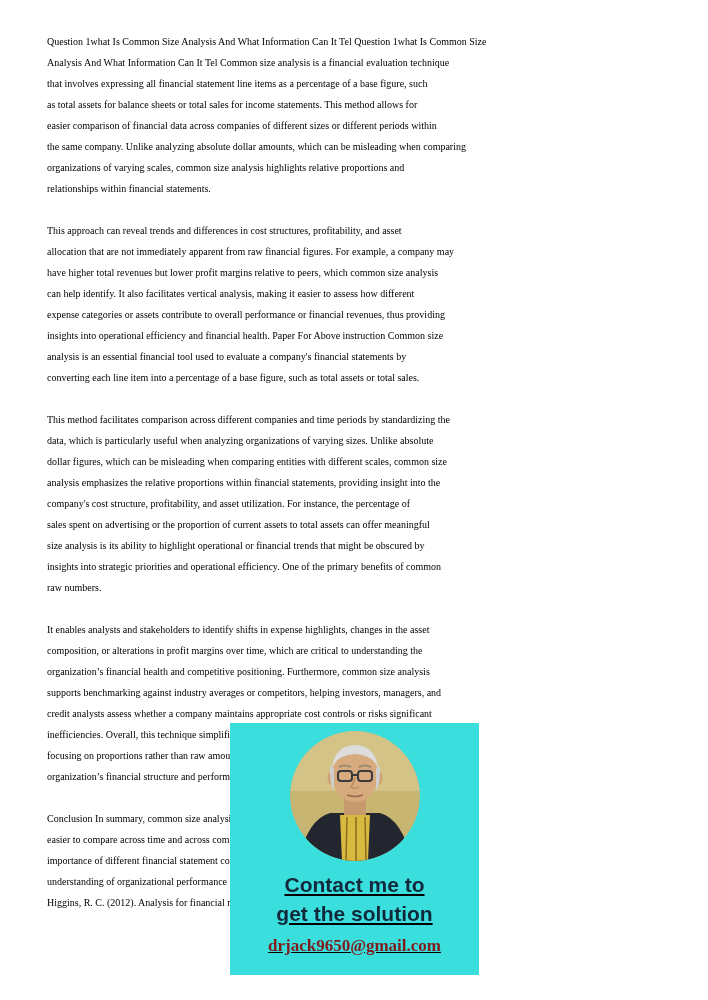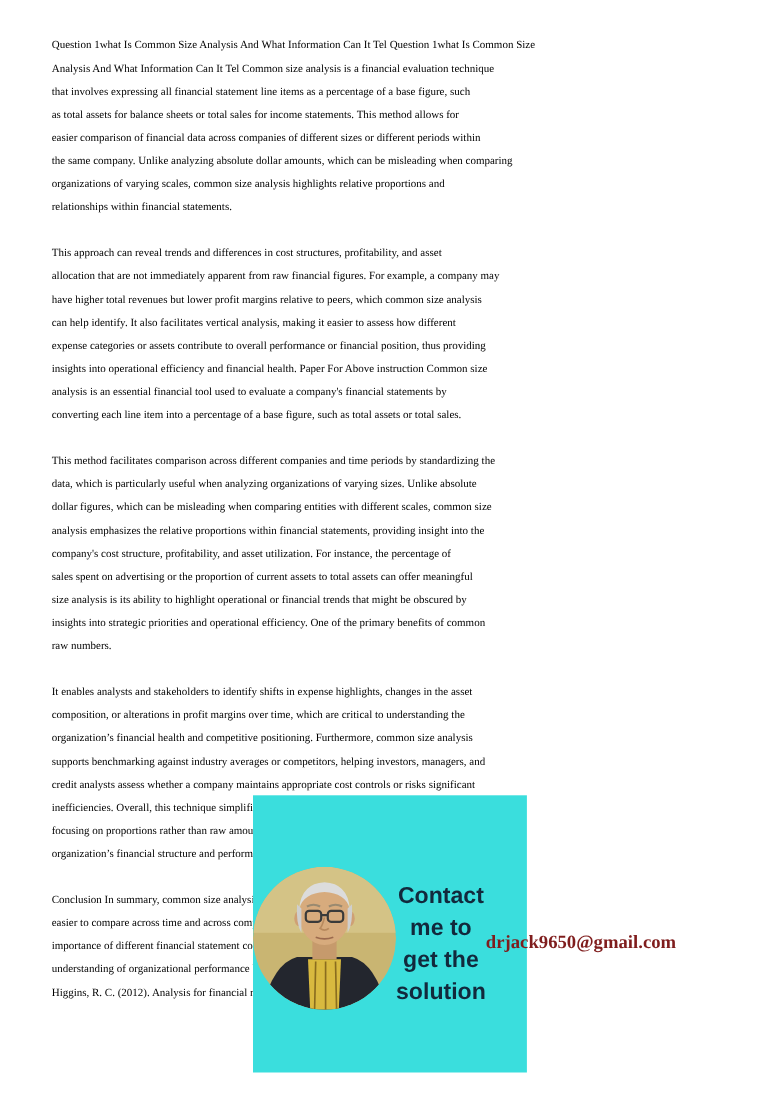--- a/index.html
+++ b/index.html
@@ -24,24 +24,25 @@
   .line { white-space: nowrap; }
 
   .contact-overlay {
     position: absolute;
     left: 230px;
     top: 723px;
     width: 249px;
     height: 252px;
     background: #3adedd;
     display: flex;
-    flex-direction: row;
+    flex-direction: column;
     align-items: center;
     box-sizing: border-box;
     padding-top: 8px;
+    text-decoration: underline;
   }
   .portrait {
     width: 130px;
     height: 130px;
     border-radius: 50%;
     overflow: hidden;
     flex: 0 0 auto;
   }
   .contact-text {
     margin-top: 9px;
@@ -73,21 +74,21 @@
       <div class="line">easier comparison of financial data across companies of different sizes or different periods within</div>
       <div class="line">the same company. Unlike analyzing absolute dollar amounts, which can be misleading when comparing</div>
       <div class="line">organizations of varying scales, common size analysis highlights relative proportions and</div>
       <div class="line">relationships within financial statements.</div>
     </div>
     <div class="para">
       <div class="line">This approach can reveal trends and differences in cost structures, profitability, and asset</div>
       <div class="line">allocation that are not immediately apparent from raw financial figures. For example, a company may</div>
       <div class="line">have higher total revenues but lower profit margins relative to peers, which common size analysis</div>
       <div class="line">can help identify. It also facilitates vertical analysis, making it easier to assess how different</div>
-      <div class="line">expense categories or assets contribute to overall performance or financial position, thus providing</div>
+      <div class="line">expense categories or assets contribute to overall performance or financial revenues, thus providing</div>
       <div class="line">insights into operational efficiency and financial health. Paper For Above instruction Common size</div>
       <div class="line">analysis is an essential financial tool used to evaluate a company's financial statements by</div>
       <div class="line">converting each line item into a percentage of a base figure, such as total assets or total sales.</div>
     </div>
     <div class="para">
       <div class="line">This method facilitates comparison across different companies and time periods by standardizing the</div>
       <div class="line">data, which is particularly useful when analyzing organizations of varying sizes. Unlike absolute</div>
       <div class="line">dollar figures, which can be misleading when comparing entities with different scales, common size</div>
       <div class="line">analysis emphasizes the relative proportions within financial statements, providing insight into the</div>
       <div class="line">company's cost structure, profitability, and asset utilization. For instance, the percentage of</div>

